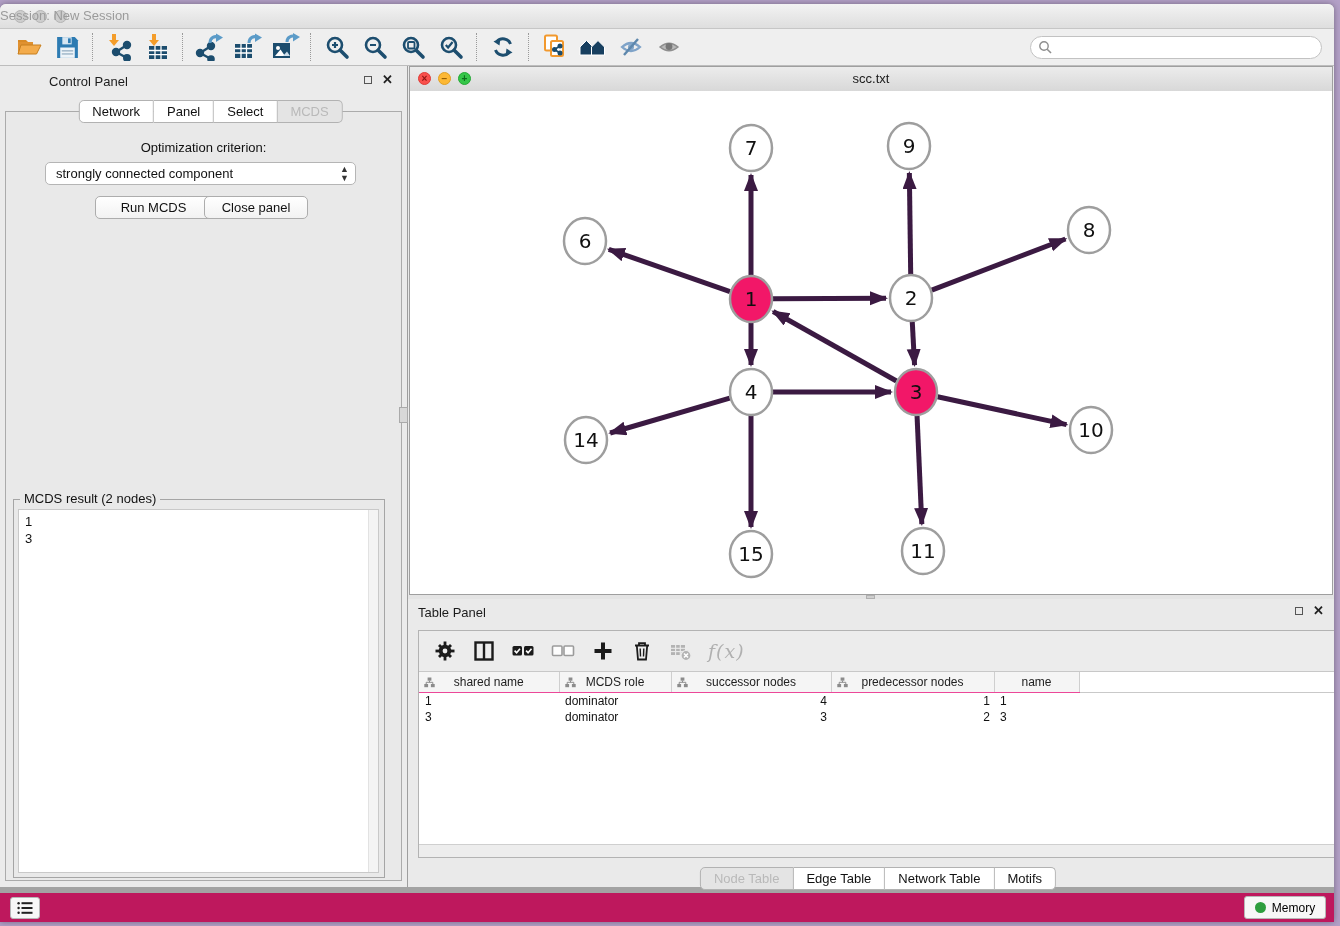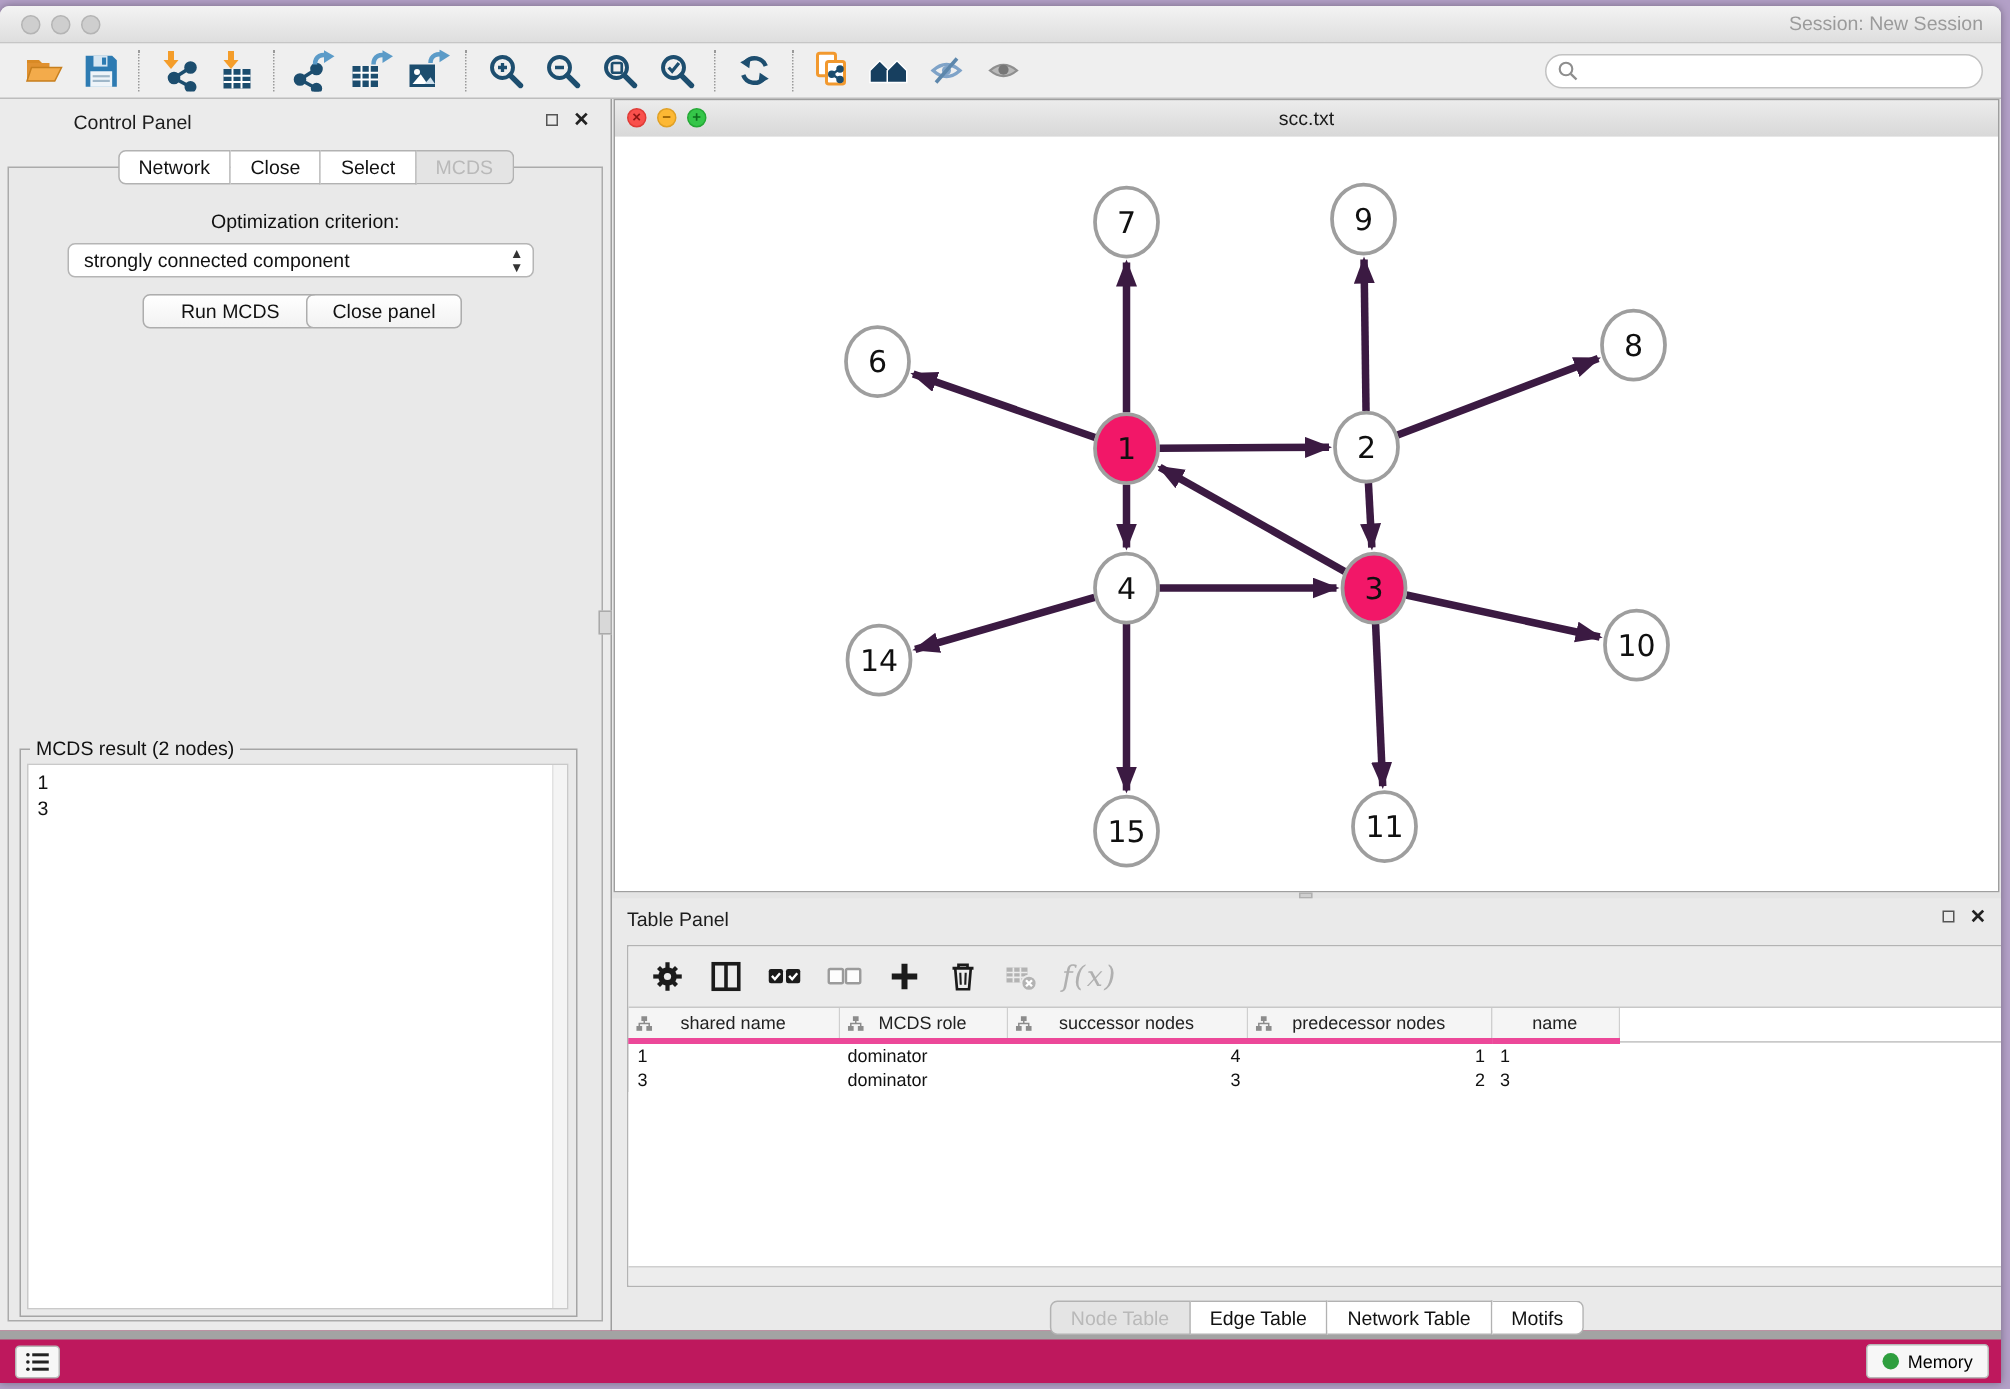--- a/index.html
+++ b/index.html
@@ -1,21 +1,21 @@
 <!DOCTYPE html>
 <html><head>
 <meta charset="utf-8">
 <style>
   html,body{margin:0;padding:0;}
   body{width:1340px;height:926px;background:#b3a0c7;font-family:"Liberation Sans",sans-serif;position:relative;overflow:hidden;}
   .window{position:absolute;left:0;top:4px;width:1334px;height:918px;background:#e9e9e9;border-radius:6px 6px 0 0;overflow:hidden;box-shadow:0 0 6px rgba(0,0,0,.35);}
   
   .titlebar{position:absolute;left:0;top:0;right:0;height:24px;background:linear-gradient(#f3f3f3,#dedede);border-bottom:1px solid #c6c6c6;}
   .tl-dot{position:absolute;top:6px;width:13px;height:13px;border-radius:50%;background:#cecece;border:1px solid #b4b4b4;box-sizing:border-box;}
-  .app-title{position:absolute;left:0;right:12px;top:4px;text-align:right;font-size:13px;color:#9b9b9b;}
+  .app-title{position:absolute;left:0;right:12px;top:4px;text-align:left;font-size:13px;color:#9b9b9b;}
   
   .toolbar{position:absolute;left:0;top:25px;right:0;height:37px;background:#efefef;border-bottom:1px solid #bdbdbd;display:flex;align-items:center;padding-left:10px;box-sizing:border-box;}
   .tbtn{width:38px;height:32px;display:flex;align-items:center;justify-content:center;}
   .tsep{width:1px;height:28px;border-left:1px dotted #9a9a9a;margin:0 6px;}
   .searchwrap{position:absolute;right:12px;top:7px;width:292px;height:23px;}
   .searchwrap input{width:100%;height:100%;box-sizing:border-box;border:1px solid #c2c2c2;border-radius:12px;padding-left:28px;font-size:13px;background:#fff;outline:none;}
   .search-glyph{position:absolute;left:8px;top:4px;}
   
   .control-panel{position:absolute;left:0;top:62px;width:408px;height:831px;background:#ebebeb;border-right:1px solid #9e9e9e;box-sizing:border-box;}
   .cp-title{position:absolute;left:9px;top:8px;font-size:13px;color:#1c1c1c;margin-left:40px;}
@@ -45,21 +45,21 @@
   .canvas{position:absolute;left:0;top:24px;right:0;bottom:0;background:#fff;}
   .h-split{position:absolute;left:408px;top:591px;width:926px;height:4px;background:#e4e4e4;}
   .h-handle{position:absolute;left:458px;top:0;width:9px;height:4px;background:#cfcfcf;border:1px solid #b0b0b0;box-sizing:border-box;}
   
   .table-panel{position:absolute;left:408px;top:595px;width:926px;height:298px;background:#eaeaea;}
   .tp-title{position:absolute;left:10px;top:6px;font-size:13px;color:#1c1c1c;}
   .tp-box{position:absolute;left:10px;width:930px;top:31px;height:228px;border:1px solid #b3b3b3;background:#fff;box-sizing:border-box;display:flex;flex-direction:column;}
   .tp-toolbar{height:40px;background:#ececec;border-bottom:1px solid #c8c8c8;display:flex;align-items:center;padding-left:14px;gap:15px;flex:0 0 auto;}
   .fx{font-family:"DejaVu Serif",serif;font-style:italic;font-size:19px;color:#b0b0b0;letter-spacing:1px;}
   table.datatable{border-collapse:collapse;table-layout:fixed;width:100%;font-size:12px;flex:0 0 auto;}
-  table.datatable th{background:#f5f5f5;border-right:1px solid #cfcfcf;border-bottom:4px solid #ec4899;height:20px;font-weight:normal;color:#222;text-align:center;position:relative;padding:0;}
+  table.datatable th{background:#f5f5f5;border-right:1px solid #cfcfcf;border-bottom:1px solid #ec4899;height:20px;font-weight:normal;color:#222;text-align:center;position:relative;padding:0;}
   table.datatable th .hicon{position:absolute;left:5px;top:5px;}
   table.datatable td{height:16px;padding:0 4px 0 6px;color:#111;}
   td.num{text-align:right;}
   .tp-fill{flex:1 1 auto;background:#fff;}
   .tp-hscroll{height:12px;background:#ededed;border-top:1px solid #cfcfcf;flex:0 0 auto;}
   .tp-tabs{top:268px;left:50%;transform:translateX(-50%);}
   
   .statusbar{position:absolute;left:0;right:0;bottom:0;height:29px;background:#be185d;border-top:6px solid #a3a3a3;}
   .sb-btn{position:absolute;background:#f7f7f7;border:1px solid #b7b7b7;border-radius:3px;display:flex;align-items:center;justify-content:center;box-sizing:border-box;}
   .mem-dot{width:11px;height:11px;border-radius:50%;background:#2e9e3e;margin-right:6px;}
@@ -245,21 +245,21 @@
   </div>
 
   <div class="control-panel">
     <div class="cp-title">Control Panel</div>
     <div class="panel-ctrls" style="right:14px;">
       <span class="float-icon"></span>
       <span class="x-icon">✕</span>
     </div>
     <div class="seg cp-tabs">
       <div class="tab">Network</div>
-      <div class="tab">Close</div>
+      <div class="tab">Panel</div>
       <div class="tab">Select</div>
       <div class="tab active">MCDS</div>
     </div>
     <div class="cp-box">
       <div class="opt-label">Optimization criterion:</div>
       <div class="dropdown">
         <span>strongly connected component</span>
         <span class="dd-stepper">▲<br>▼</span>
       </div>
       <div class="btn" style="left:89px;top:84px;width:117px;">Run MCDS</div>

